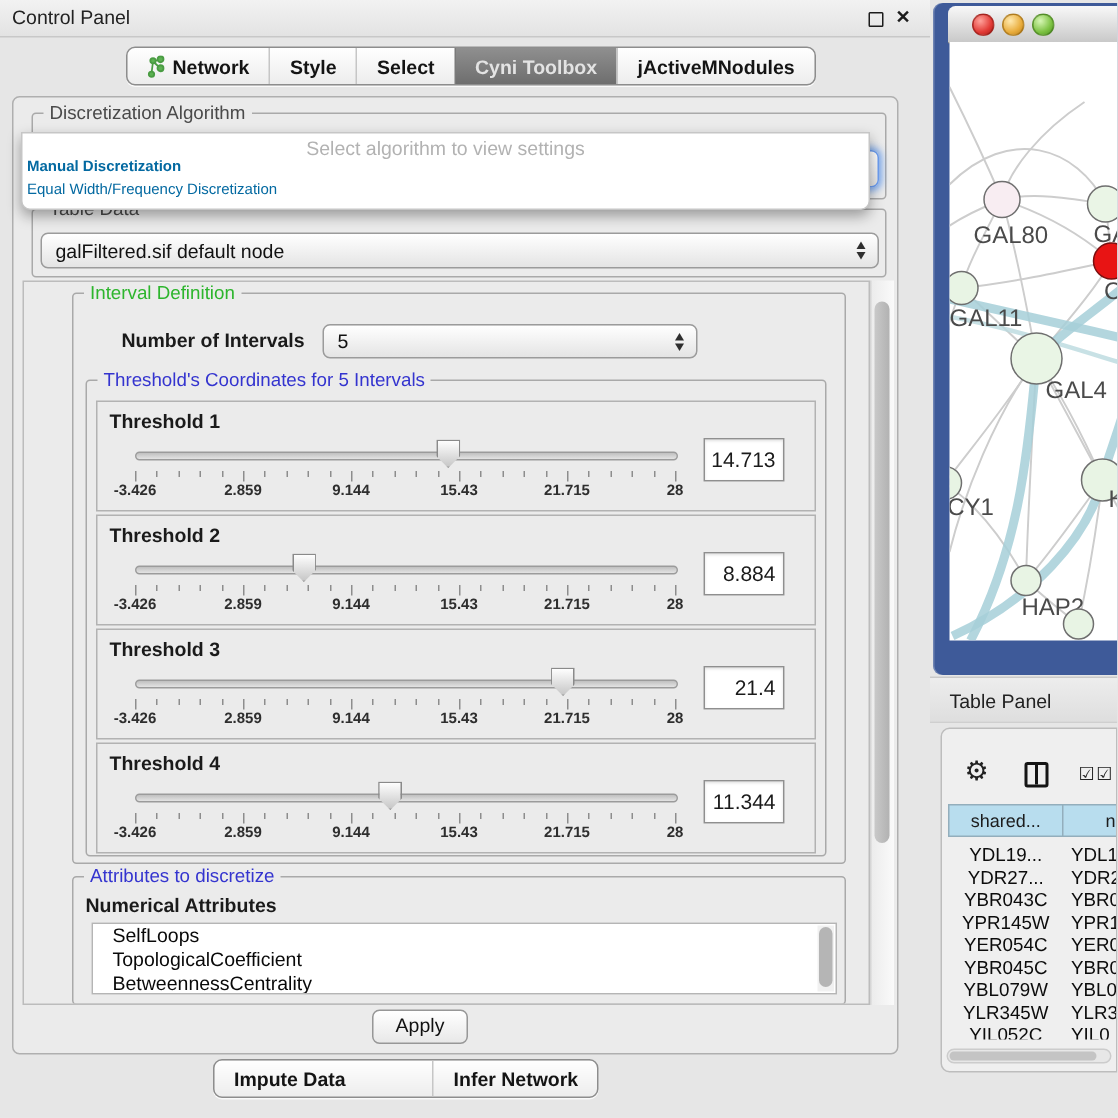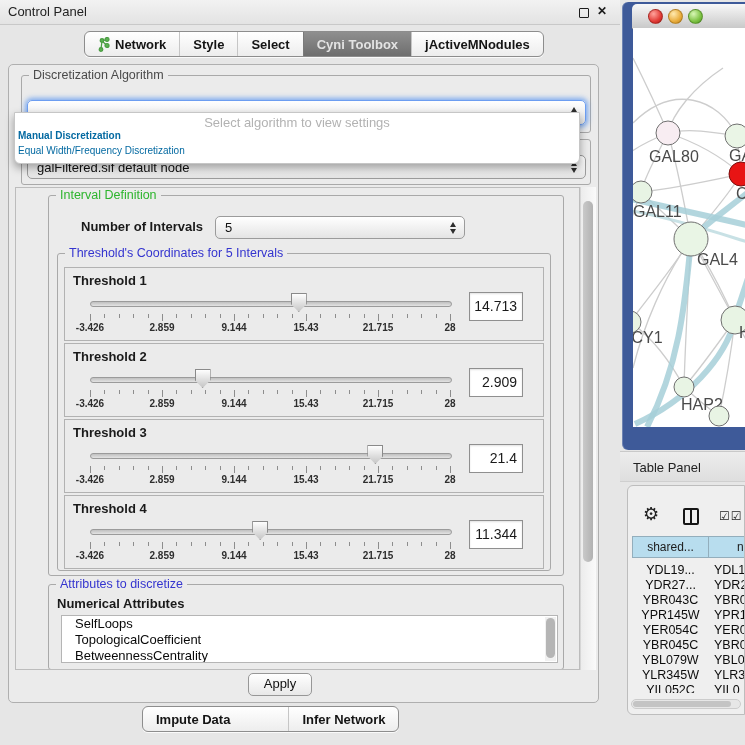--- a/index.html
+++ b/index.html
@@ -29,21 +29,21 @@
   .legend.blue{color:var(--title-blue,#3434cf);}
   .combo{position:absolute;background:linear-gradient(#ffffff,#e4e4e4);border:1px solid #9b9b9b;border-radius:5px;
      font-size:13px;color:#111;display:flex;align-items:center;padding:0 24px 0 9px;box-sizing:border-box;}
   .combo.focused{border-color:#6d9ef1;box-shadow:0 0 5px 2px rgba(90,150,240,.75);}
   .arrows{position:absolute;right:8px;top:50%;transform:translateY(-50%);display:flex;flex-direction:column;gap:2px;}
   .arr-up{width:0;height:0;border-left:3.5px solid transparent;border-right:3.5px solid transparent;border-bottom:5px solid #2e2e2e;}
   .arr-dn{width:0;height:0;border-left:3.5px solid transparent;border-right:3.5px solid transparent;border-top:5px solid #2e2e2e;}
   #algo-group{left:12px;top:10px;width:568px;height:56px;}
   #algo-combo{left:5px;top:24px;width:559px;height:25px;}
   #algo-popup{position:absolute;left:5px;top:23px;width:564px;height:50px;background:#ffffff;
-     border:1px solid #c6c6c6;border-radius:0 0 6px 6px;box-shadow:0 4px 9px rgba(0,0,0,.35);z-index:5;margin-top:24px;}
+     border:1px solid #c6c6c6;border-radius:0 0 6px 6px;box-shadow:0 4px 9px rgba(0,0,0,.35);z-index:5;}
   #popup-header{position:absolute;left:0;right:0;top:2px;text-align:center;font-size:13px;color:#b2b2b2;}
   .popup-item{position:absolute;left:3px;font-size:10px;color:#0369a1;white-space:nowrap;}
   #popup-item-0{top:17px;font-weight:700;}
   #popup-item-1{top:32px;}
   #tabledata-group{left:12px;top:74px;width:568px;height:44px;}
   #tabledata-combo{left:5px;top:15px;width:559px;height:24px;}
   #viewport{position:absolute;left:6px;top:122px;width:563px;height:481px;border:1px solid #bcbcbc;
      background:#ebebeb;overflow:hidden;}
   #vscroll{position:absolute;left:571px;top:122px;width:15px;height:483px;
      background:linear-gradient(90deg,#ececec,#fafafa);border-left:1px solid #d6d6d6;}
@@ -271,21 +271,21 @@
                   <div class="tick" style="left: 345.6px;"></div>
                   <div class="tick major" style="left: 360px;"></div>
                   <span class="ticklab" style="left: 0px;">-3.426</span>
                   <span class="ticklab" style="left: 72px;">2.859</span>
                   <span class="ticklab" style="left: 144px;">9.144</span>
                   <span class="ticklab" style="left: 216px;">15.43</span>
                   <span class="ticklab" style="left: 288px;">21.715</span>
                   <span class="ticklab" style="left: 360px;">28</span>
                   <div class="handle" style="left: 129.599px;"></div>
                 </div>
-                <div class="vbox">2.909</div>
+                <div class="vbox">8.884</div>
               </div>
               <div class="tbox">
                 <div class="tlabel">Threshold 3</div>
                 <div class="slider">
                   <div class="track"></div>
                   <div class="tick major" style="left: 0px;"></div>
                   <div class="tick" style="left: 14.4px;"></div>
                   <div class="tick" style="left: 28.8px;"></div>
                   <div class="tick" style="left: 43.2px;"></div>
                   <div class="tick" style="left: 57.6px;"></div>

